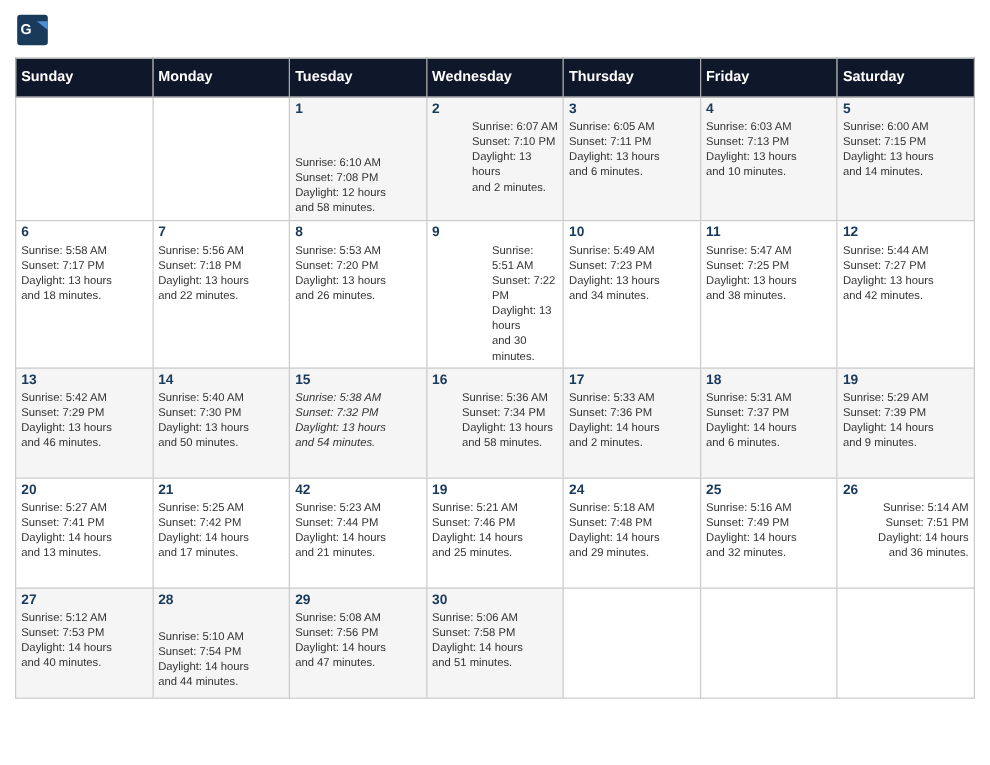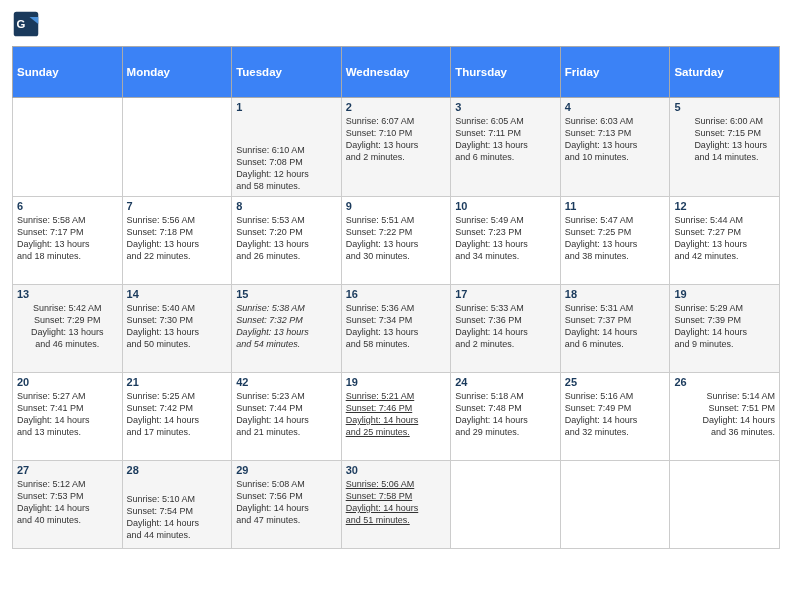--- a/index.html
+++ b/index.html
@@ -51,25 +51,25 @@
     .subtitle {
       font-size: 13px;
       color: #444;
     }
     .calendar {
       width: 100%;
       border-collapse: collapse;
       table-layout: fixed;
     }
     .calendar thead tr th {
-      background: #3b82f6;
+      background: #0f172a;
       color: #fff;
       font-size: 11.5px;
       font-weight: bold;
-      padding: 19px 4px;
+      padding: 9px 4px;
       text-align: left;
       border: 1px solid #aaa;
     }
     .calendar tbody tr td {
       vertical-align: top;
       border: 1px solid #ccc;
       padding: 3px 4px;
       font-size: 9.5px;
       color: #222;
       height: 88px;
@@ -139,42 +139,42 @@
           <td class="empty-cell"></td>
           <td>
             <span class="day-num">1</span>
             <div class="cell-info" style="white-space: pre-line; margin-top: 31px;">Sunrise: 6:10 AM
 Sunset: 7:08 PM
 Daylight: 12 hours
 and 58 minutes.</div>
           </td>
           <td>
             <span class="day-num">2</span>
-            <div class="cell-info" style="white-space: pre-line;">Sunrise: 6:07 AM
+            <div class="cell-info" style="white-space: pre-line; margin-left: 32px;">Sunrise: 6:07 AM
 Sunset: 7:10 PM
 Daylight: 13 hours
 and 2 minutes.</div>
           </td>
           <td>
             <span class="day-num">3</span>
             <div class="cell-info" style="white-space: pre-line;">Sunrise: 6:05 AM
 Sunset: 7:11 PM
 Daylight: 13 hours
 and 6 minutes.</div>
           </td>
           <td>
             <span class="day-num">4</span>
             <div class="cell-info" style="white-space: pre-line;">Sunrise: 6:03 AM
 Sunset: 7:13 PM
 Daylight: 13 hours
 and 10 minutes.</div>
           </td>
           <td>
             <span class="day-num">5</span>
-            <div class="cell-info" style="white-space: pre-line; margin-left: 20px;">Sunrise: 6:00 AM
+            <div class="cell-info" style="white-space: pre-line;">Sunrise: 6:00 AM
 Sunset: 7:15 PM
 Daylight: 13 hours
 and 14 minutes.</div>
           </td>
         </tr>
         <tr>
           <td>
             <span class="day-num">6</span>
             <div class="cell-info" style="white-space: pre-line;">Sunrise: 5:58 AM
 Sunset: 7:17 PM
@@ -190,21 +190,21 @@
           </td>
           <td>
             <span class="day-num">8</span>
             <div class="cell-info" style="white-space: pre-line;">Sunrise: 5:53 AM
 Sunset: 7:20 PM
 Daylight: 13 hours
 and 26 minutes.</div>
           </td>
           <td>
             <span class="day-num">9</span>
-            <div class="cell-info" style="white-space: pre-line;">Sunrise: 5:51 AM
+            <div class="cell-info" style="white-space: pre-line; margin-left: 48px;">Sunrise: 5:51 AM
 Sunset: 7:22 PM
 Daylight: 13 hours
 and 30 minutes.</div>
           </td>
           <td>
             <span class="day-num">10</span>
             <div class="cell-info" style="white-space: pre-line;">Sunrise: 5:49 AM
 Sunset: 7:23 PM
 Daylight: 13 hours
 and 34 minutes.</div>
@@ -220,42 +220,42 @@
             <span class="day-num">12</span>
             <div class="cell-info" style="white-space: pre-line;">Sunrise: 5:44 AM
 Sunset: 7:27 PM
 Daylight: 13 hours
 and 42 minutes.</div>
           </td>
         </tr>
         <tr>
           <td>
             <span class="day-num">13</span>
-            <div class="cell-info" style="white-space: pre-line; text-align: center;">Sunrise: 5:42 AM
+            <div class="cell-info" style="white-space: pre-line;">Sunrise: 5:42 AM
 Sunset: 7:29 PM
 Daylight: 13 hours
 and 46 minutes.</div>
           </td>
           <td>
             <span class="day-num">14</span>
             <div class="cell-info" style="white-space: pre-line;">Sunrise: 5:40 AM
 Sunset: 7:30 PM
 Daylight: 13 hours
 and 50 minutes.</div>
           </td>
           <td>
             <span class="day-num">15</span>
             <div class="cell-info" style="white-space: pre-line; font-style: italic;">Sunrise: 5:38 AM
 Sunset: 7:32 PM
 Daylight: 13 hours
 and 54 minutes.</div>
           </td>
           <td>
             <span class="day-num">16</span>
-            <div class="cell-info" style="white-space: pre-line;">Sunrise: 5:36 AM
+            <div class="cell-info" style="white-space: pre-line; margin-left: 24px;">Sunrise: 5:36 AM
 Sunset: 7:34 PM
 Daylight: 13 hours
 and 58 minutes.</div>
           </td>
           <td>
             <span class="day-num">17</span>
             <div class="cell-info" style="white-space: pre-line;">Sunrise: 5:33 AM
 Sunset: 7:36 PM
 Daylight: 14 hours
 and 2 minutes.</div>
@@ -292,21 +292,21 @@
           </td>
           <td>
             <span class="day-num">42</span>
             <div class="cell-info" style="white-space: pre-line;">Sunrise: 5:23 AM
 Sunset: 7:44 PM
 Daylight: 14 hours
 and 21 minutes.</div>
           </td>
           <td>
             <span class="day-num">19</span>
-            <div class="cell-info" style="white-space: pre-line; text-decoration: underline;">Sunrise: 5:21 AM
+            <div class="cell-info" style="white-space: pre-line;">Sunrise: 5:21 AM
 Sunset: 7:46 PM
 Daylight: 14 hours
 and 25 minutes.</div>
           </td>
           <td>
             <span class="day-num">24</span>
             <div class="cell-info" style="white-space: pre-line;">Sunrise: 5:18 AM
 Sunset: 7:48 PM
 Daylight: 14 hours
 and 29 minutes.</div>
@@ -343,21 +343,21 @@
           </td>
           <td>
             <span class="day-num">29</span>
             <div class="cell-info" style="white-space: pre-line;">Sunrise: 5:08 AM
 Sunset: 7:56 PM
 Daylight: 14 hours
 and 47 minutes.</div>
           </td>
           <td>
             <span class="day-num">30</span>
-            <div class="cell-info" style="white-space: pre-line; text-decoration: underline;">Sunrise: 5:06 AM
+            <div class="cell-info" style="white-space: pre-line;">Sunrise: 5:06 AM
 Sunset: 7:58 PM
 Daylight: 14 hours
 and 51 minutes.</div>
           </td>
           <td class="empty-cell"></td>
           <td class="empty-cell"></td>
           <td class="empty-cell"></td>
         </tr>
       </tbody>
   </table>

